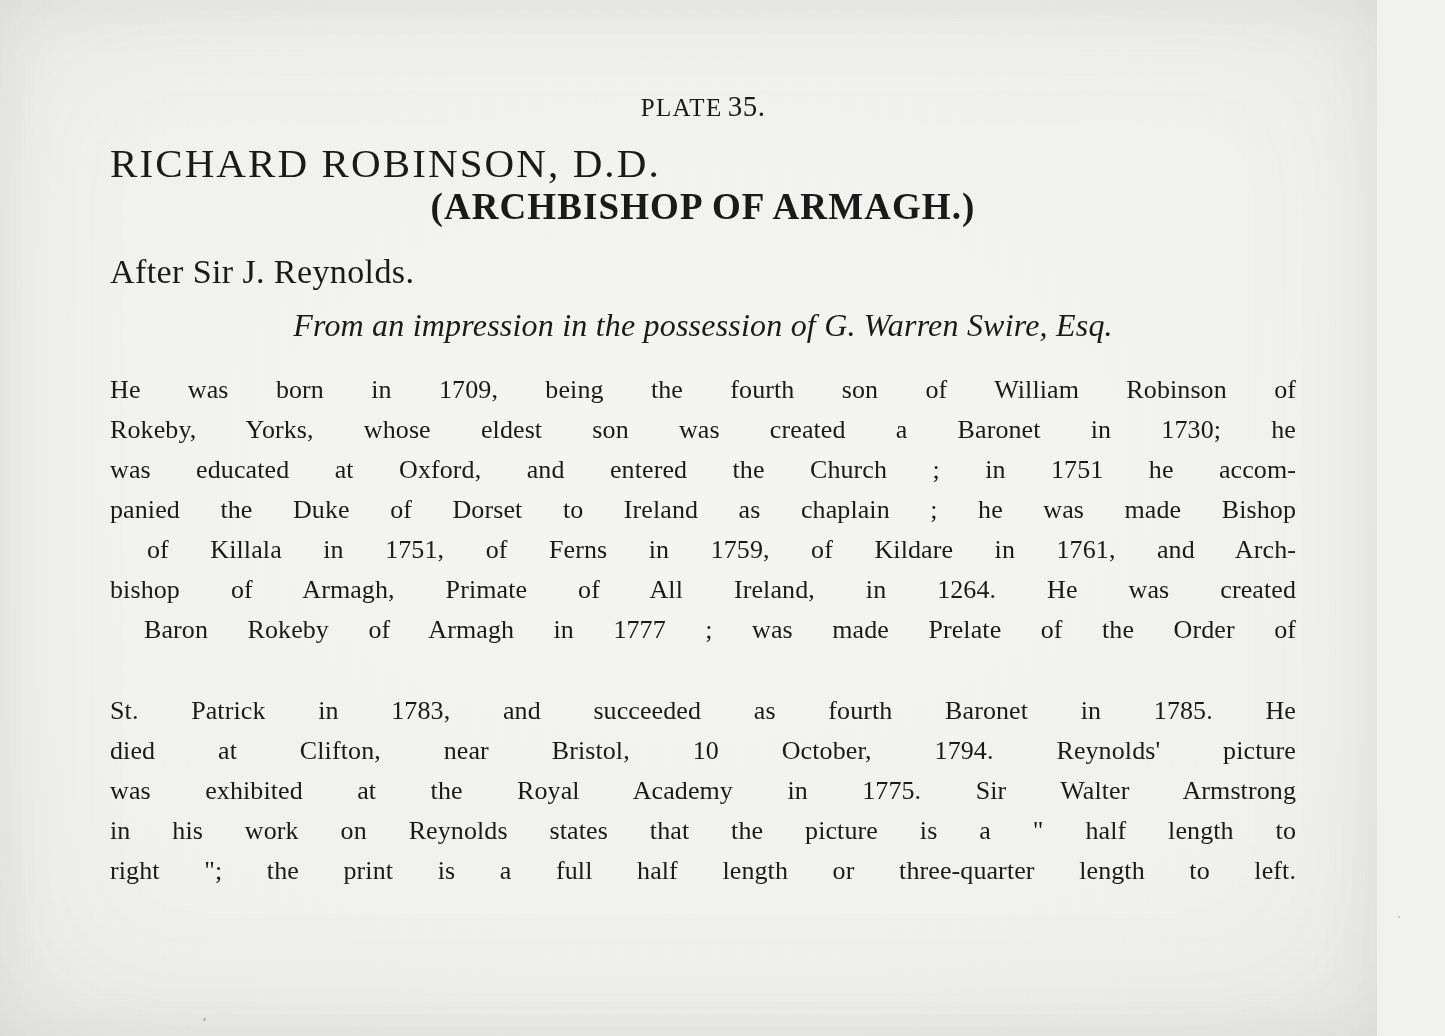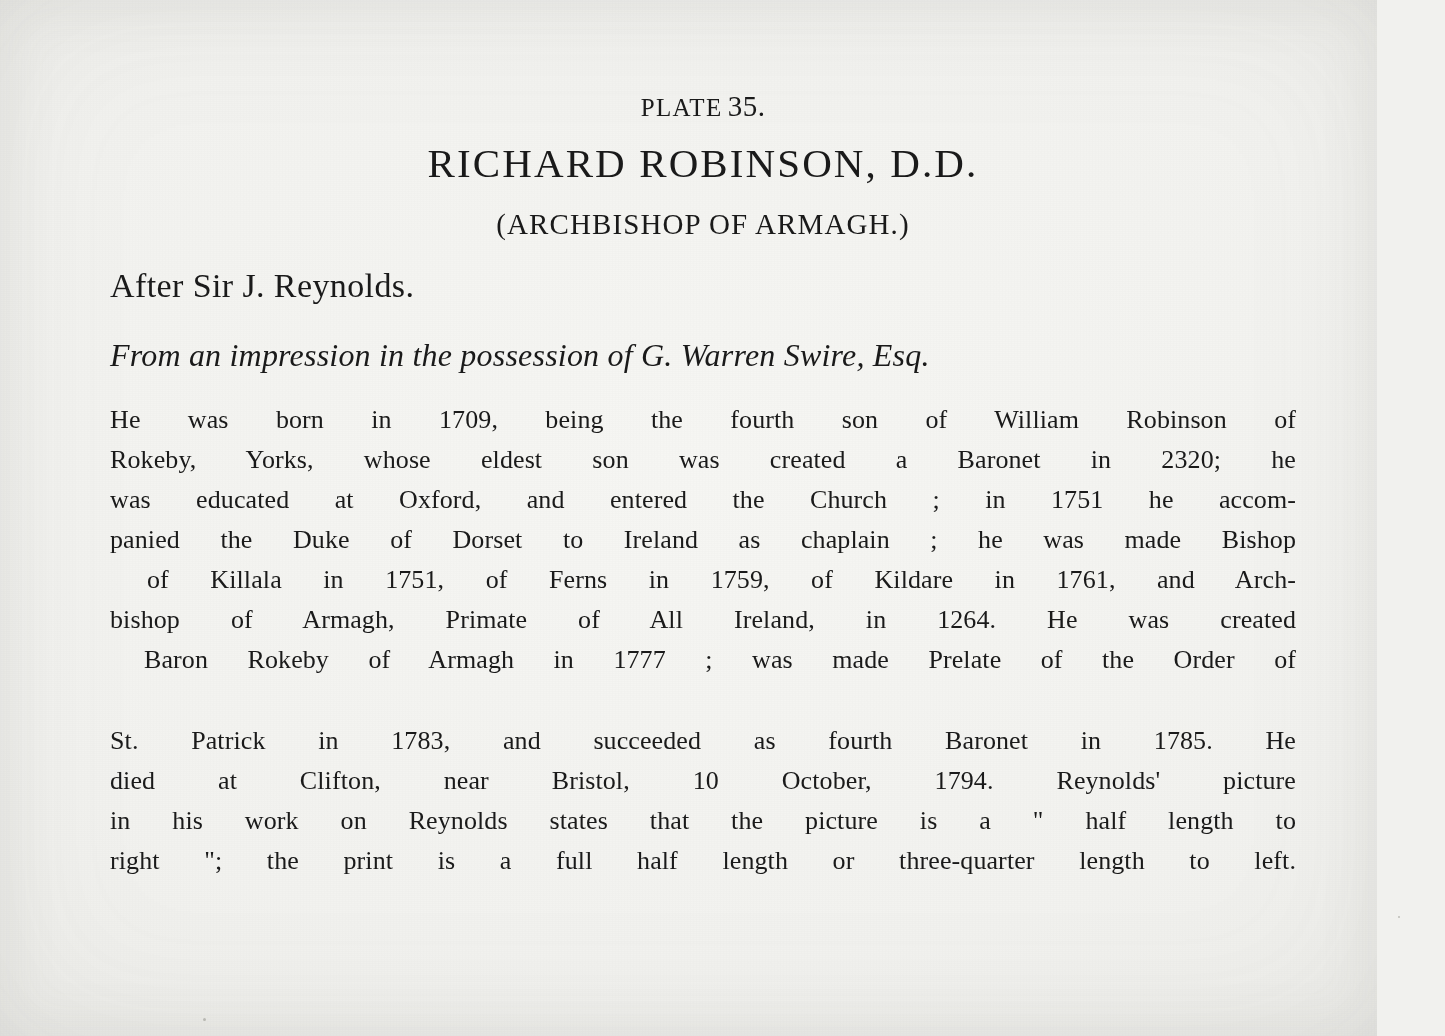--- a/index.html
+++ b/index.html
@@ -74,56 +74,57 @@
     white-space: nowrap;
   }
   .plate-line .num {
     font-variant: normal;
     font-size: 29px;
     letter-spacing: .5px;
     padding-left: 5px;
   }
 
   .main-title {
-    text-align: center;
     margin-top: 22px;
     font-size: 41px;
     letter-spacing: 2.1px;
     line-height: 1;
     white-space: nowrap;
   }
 
   .sub-title {
     text-align: center;
-    margin-top: 26px;
-    font-size: 29px;
+    margin-top: 4px;
+    font-size: 37px;
     letter-spacing: 1.1px;
     font-variant: small-caps;
     line-height: 1;
     white-space: nowrap;
+    font-weight: bold;
   }
 
   
   .credits {
     display: flex;
     justify-content: space-between;
     align-items: baseline;
     margin-top: 30px;
     font-size: 34px;
     letter-spacing: .4px;
     line-height: 1;
     white-space: nowrap;
   }
   .credits .right {
     padding-right: 2px;
   }
 
   
   .provenance {
-    margin-top: 36px;
+    text-align: center;
+    margin-top: 20px;
     font-style: italic;
     font-size: 32px;
     letter-spacing: .2px;
     line-height: 1;
     white-space: nowrap;
   }
 
   
   .body-text {
     margin-top: 29px;
@@ -166,26 +167,27 @@
     <div class="sub-title">(ARCHBISHOP OF ARMAGH.)</div>
 
     <div class="credits">
       <span class="right">After Sir J. Reynolds.</span>
     </div>
 
     <div class="provenance">From an impression in the possession of G. Warren Swire, Esq.</div>
 
     <div class="body-text">
       <span class="ln" style="word-spacing: 0px;">He was born in 1709, being the fourth son of William Robinson of</span>
-      <span class="ln" style="word-spacing: 0px;">Rokeby, Yorks, whose eldest son was created a Baronet in 2320; he</span>
+      <span class="ln" style="word-spacing: 0px;">Rokeby, Yorks, whose eldest son was created a Baronet in 1730; he</span>
       <span class="ln" style="word-spacing: 0px;">was educated at Oxford, and entered the Church ; in 1751 he accom-</span>
       <span class="ln" style="word-spacing: 0px;">panied the Duke of Dorset to Ireland as chaplain ; he was made Bishop</span>
       <span class="ln" style="word-spacing: 0px; margin-left: 37px;">of Killala in 1751, of Ferns in 1759, of Kildare in 1761, and Arch-</span>
       <span class="ln" style="word-spacing: 0px;">bishop of Armagh, Primate of All Ireland, in 1264.   He was created</span>
       <span class="ln" style="word-spacing: 0px; margin-left: 34px;">Baron Rokeby of Armagh in 1777 ; was made Prelate of the Order of</span>
       <span class="ln" style="word-spacing: 0px; margin-top: 41px;">St. Patrick in 1783, and succeeded as fourth Baronet in 1785.   He</span>
       <span class="ln" style="word-spacing: 0px;">died at Clifton, near Bristol, 10 October, 1794.   Reynolds' picture</span>
+      <span class="ln" style="word-spacing: 0px;">was exhibited at the Royal Academy in 1775.   Sir Walter Armstrong</span>
       <span class="ln" style="word-spacing: 0px;">in his work on Reynolds states that the picture is a " half length to</span>
       <span class="ln" style="word-spacing: 0px;">right "; the print is a full half length or three-quarter length to left.</span>
     </div>
 
   </div>
 </div>
 
 </body></html>

